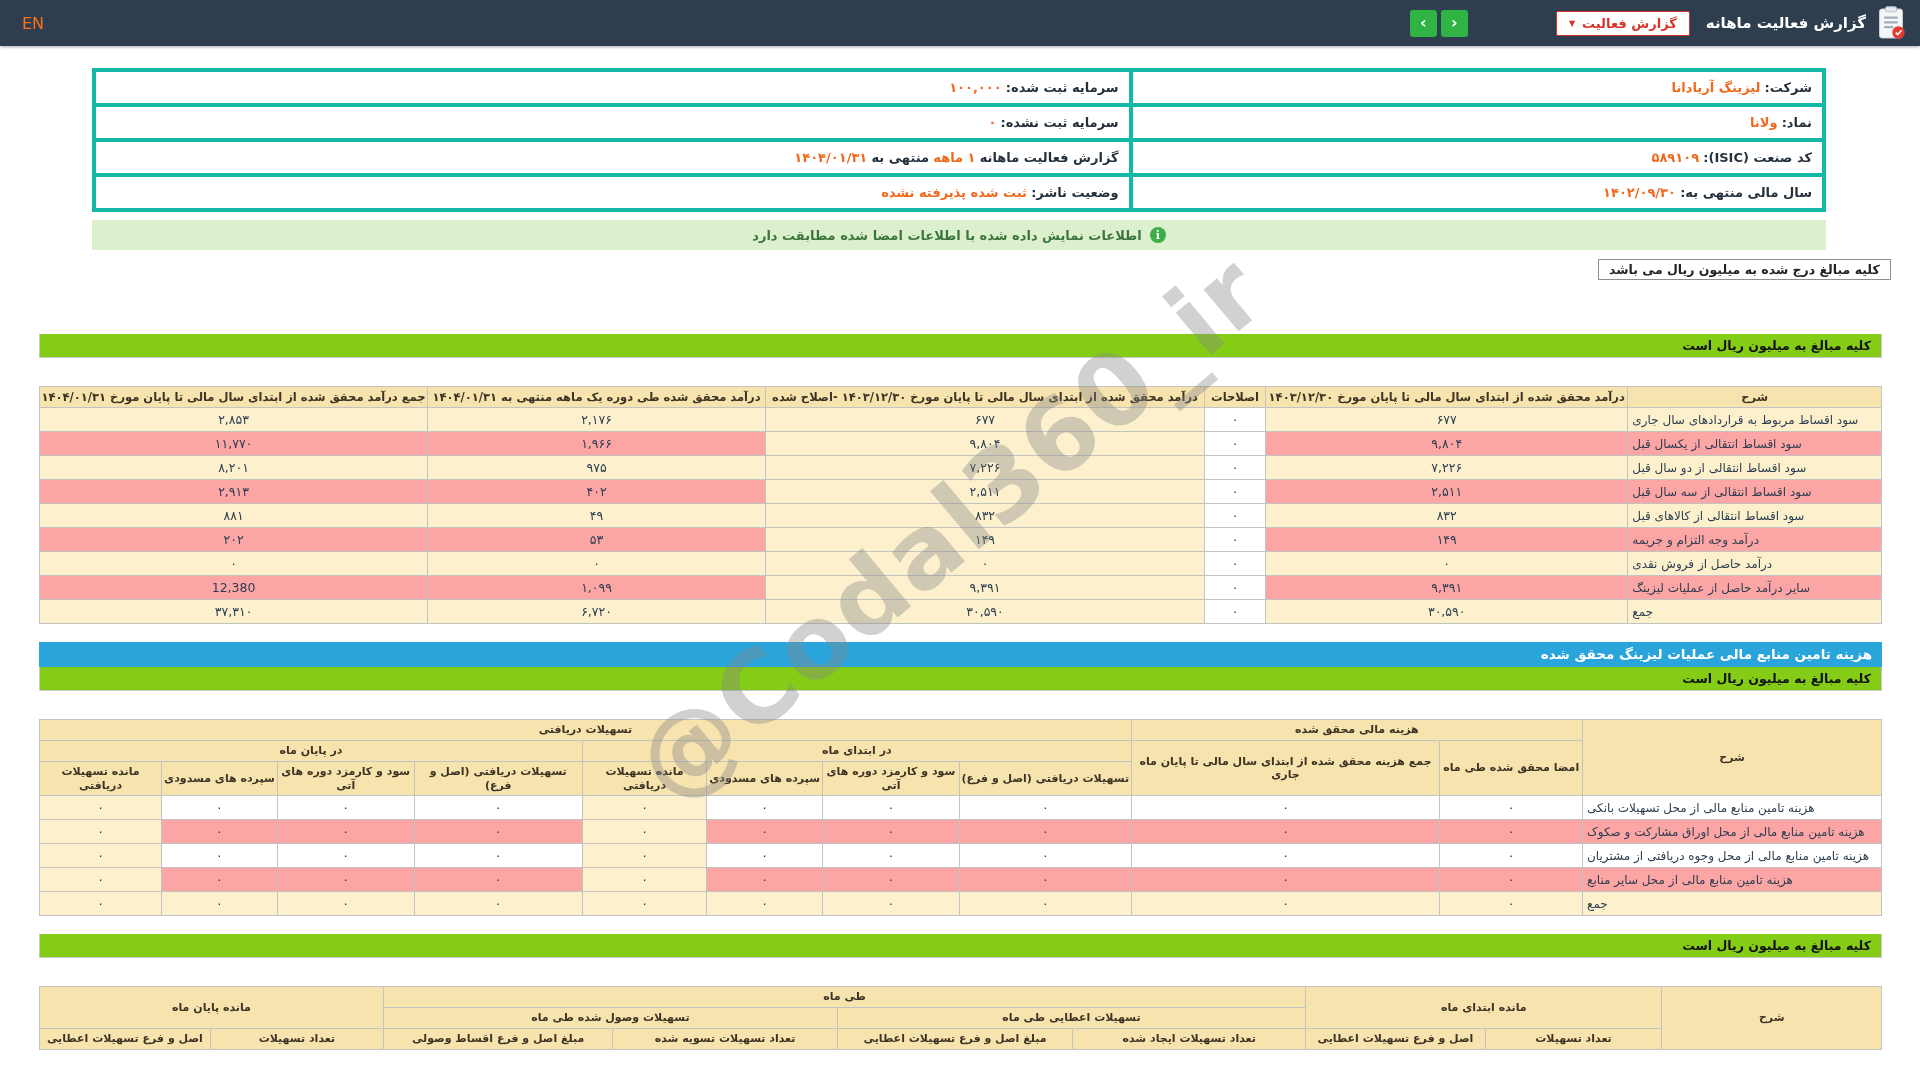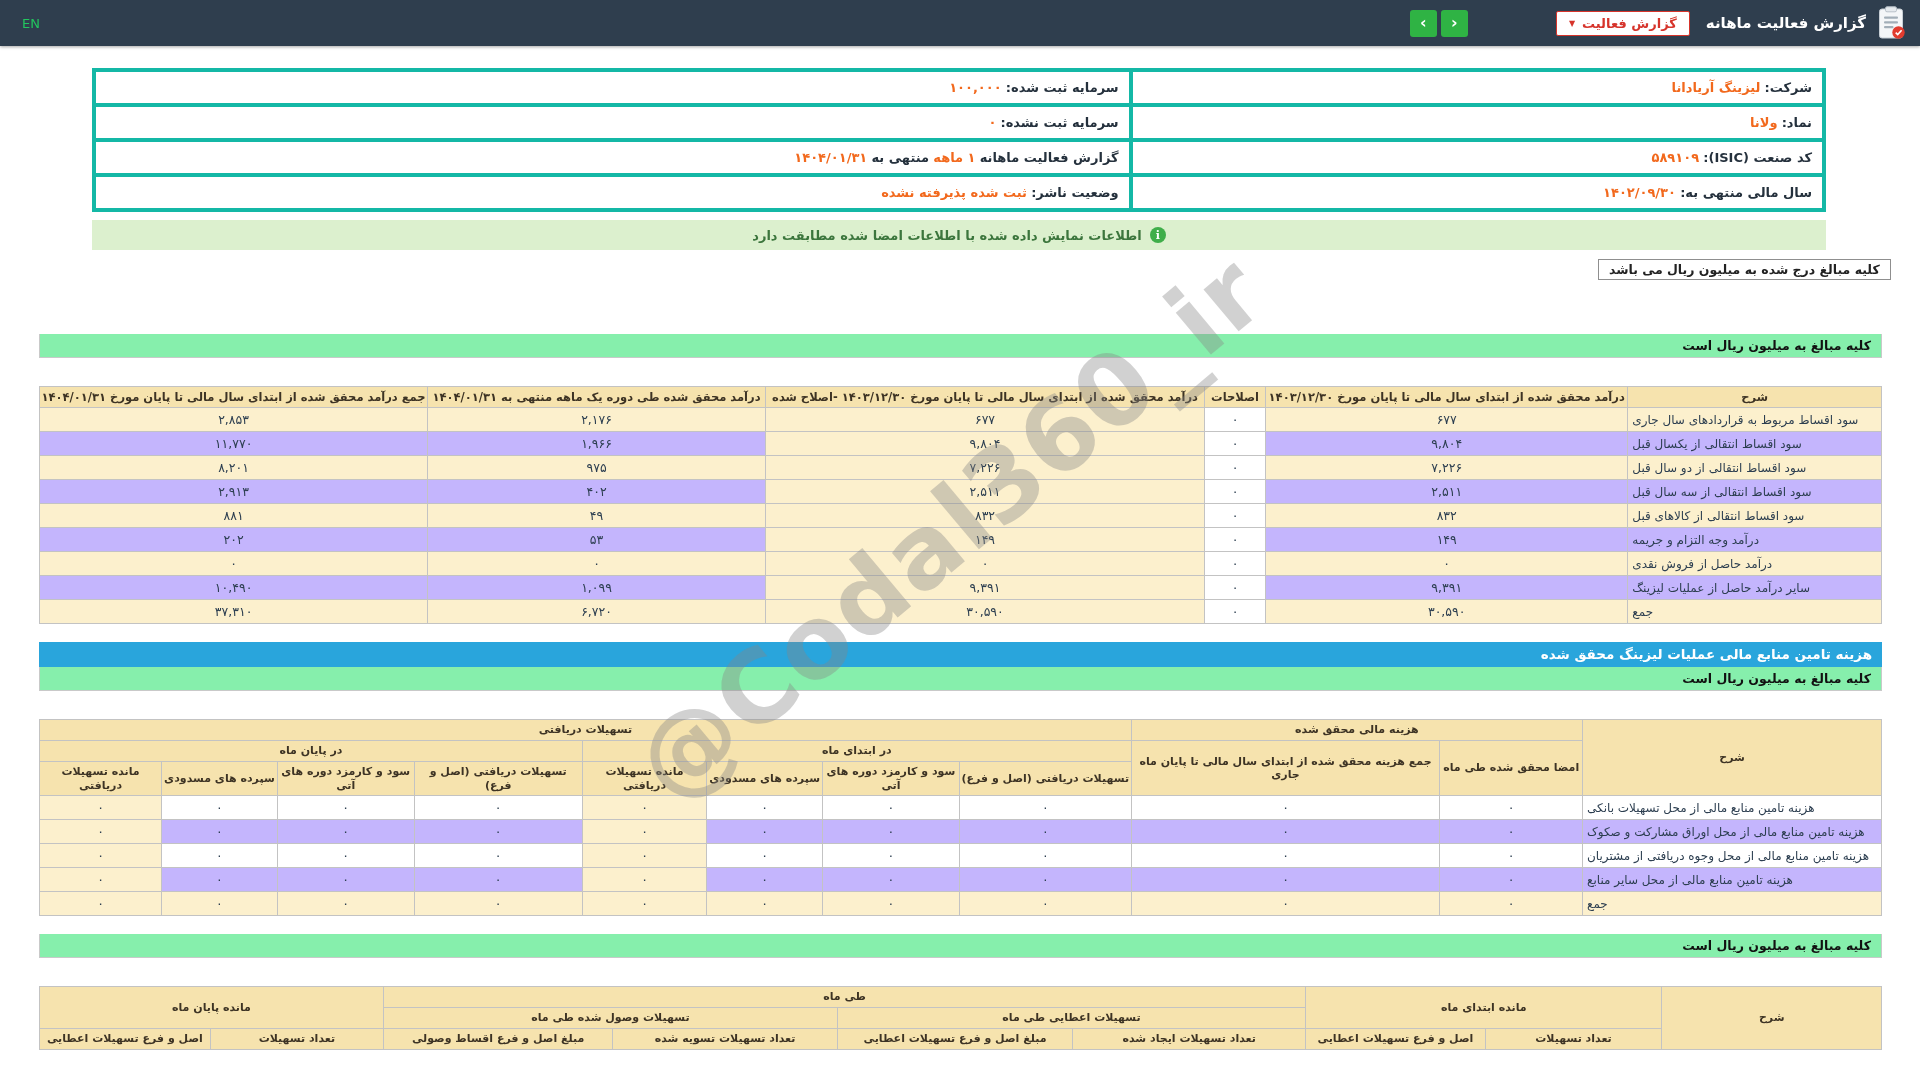--- a/index.html
+++ b/index.html
@@ -13,21 +13,21 @@
   .doc-icon{display:inline-flex;margin-left:10px}
   .tb-title{font-size:15px;font-weight:bold;color:#fff;margin-left:16px;white-space:nowrap}
   .report-dd{display:inline-flex;align-items:center;gap:7px;background:#fff;
     color:#d6342b;border:1px solid #d6342b;border-radius:2px;padding:4px 12px;
     font-size:13px;font-weight:bold;cursor:pointer;font-family:"DejaVu Sans",sans-serif;margin-left:88px}
   .dd-caret{font-size:8px;color:#d6342b}
   .nav-btns{display:flex;direction:ltr;gap:4px}
   .nav-btn{width:27px;height:27px;background:#2fb344;color:#fff;border:none;border-radius:3px;
     font-size:16px;font-weight:bold;line-height:1;cursor:pointer;display:flex;align-items:center;justify-content:center;
     font-family:"DejaVu Sans",sans-serif}
-  .lang{margin-right:auto;font-size:13px;color:#22c55e;cursor:pointer;padding:4px 8px}
+  .lang{margin-right:auto;font-size:16px;color:#f97316;cursor:pointer;padding:4px 8px}
 
   
   .infotable{width:1734px;margin:22px 94px 0;border-collapse:collapse;
     border-bottom:3px solid #cb0c0c;font-size:13px}
   .infotable td{border:4px solid #14b8a6;height:35px;padding:2px 10px;background:#fff;
     vertical-align:middle;white-space:nowrap}
   .lbl{font-weight:bold;color:#25313d}
   .val{font-weight:bold;color:#f2691d}
 
   .banner{width:1734px;margin:8px 94px 0;height:30px;background:#dcf0ce;
@@ -39,34 +39,34 @@
 
   .amounts-note{width:fit-content;margin:9px 94px 0 auto;
     margin-right:auto;margin-left:1598px;border:1px solid #8f8f8f;background:#fff;
     padding:2px 10px;font-size:12.5px;font-weight:bold;color:#222;white-space:nowrap}
 
   
   .main{margin:54px 38px 0 39px}
   .sec + .sec{margin-top:18px}
   .sec-header{background:#29a5dc;color:#fff;font-weight:bold;font-size:13.5px;
     padding:4px 10px;line-height:17px}
-  .sec-unit{border:1px solid #c9c9c9;border-top:none;background:#86efac;color:#111;
+  .sec-unit{border:1px solid #c9c9c9;border-top:none;background:#84cc16;color:#111;
     font-weight:bold;font-size:12.5px;padding:3px 10px;margin-bottom:28px;line-height:17px}
 
   
   table.dt{border-collapse:collapse;table-layout:fixed;width:100%}
   .dt th,.dt td{border:1px solid #c3c3c3;vertical-align:middle;text-align:center}
   .dt th{background:#f6e3ae;color:#3d3324;font-weight:bold;font-size:11px;
     padding:3px 0;line-height:1.25;height:14px}
   .t1 th{font-size:11.5px;white-space:nowrap;overflow:hidden}
   .dt td{height:24px;padding:1px 4px;font-size:12.5px;color:#2c3e50}
   .dt td.desc{text-align:left;padding-right:10px;font-size:12px;
     white-space:nowrap;overflow:hidden}
   td.y{background:#fcf0cd}
-  td.b{background:#c4b5fd}
+  td.b{background:#fca5a5}
   td.w{background:#fff}
 
   
   .watermark{position:absolute;top:470px;left:490px;width:920px;text-align:center;
     font-size:100px;font-weight:bold;letter-spacing:2px;color:rgba(135,135,135,.38);
     transform:rotate(-40deg);pointer-events:none;z-index:40;direction:ltr;white-space:nowrap}
 </style>
 </head>
 <body>
 
@@ -229,21 +229,21 @@
               <td class="y">۰</td>
               <td class="y">۰</td>
               <td class="y">۰</td>
             </tr>
           <tr>
               <td class="desc b">سایر درآمد حاصل از عملیات لیزینگ</td>
               <td class="b">۹,۳۹۱</td>
               <td class="w">۰</td>
               <td class="y">۹,۳۹۱</td>
               <td class="b">۱,۰۹۹</td>
-              <td class="b">۱۰,۴۹۰</td>
+              <td class="b">12,380</td>
             </tr>
           <tr>
               <td class="desc y">جمع</td>
               <td class="y">۳۰,۵۹۰</td>
               <td class="w">۰</td>
               <td class="y">۳۰,۵۹۰</td>
               <td class="y">۶,۷۲۰</td>
               <td class="y">۳۷,۳۱۰</td>
             </tr>
         </tbody>

